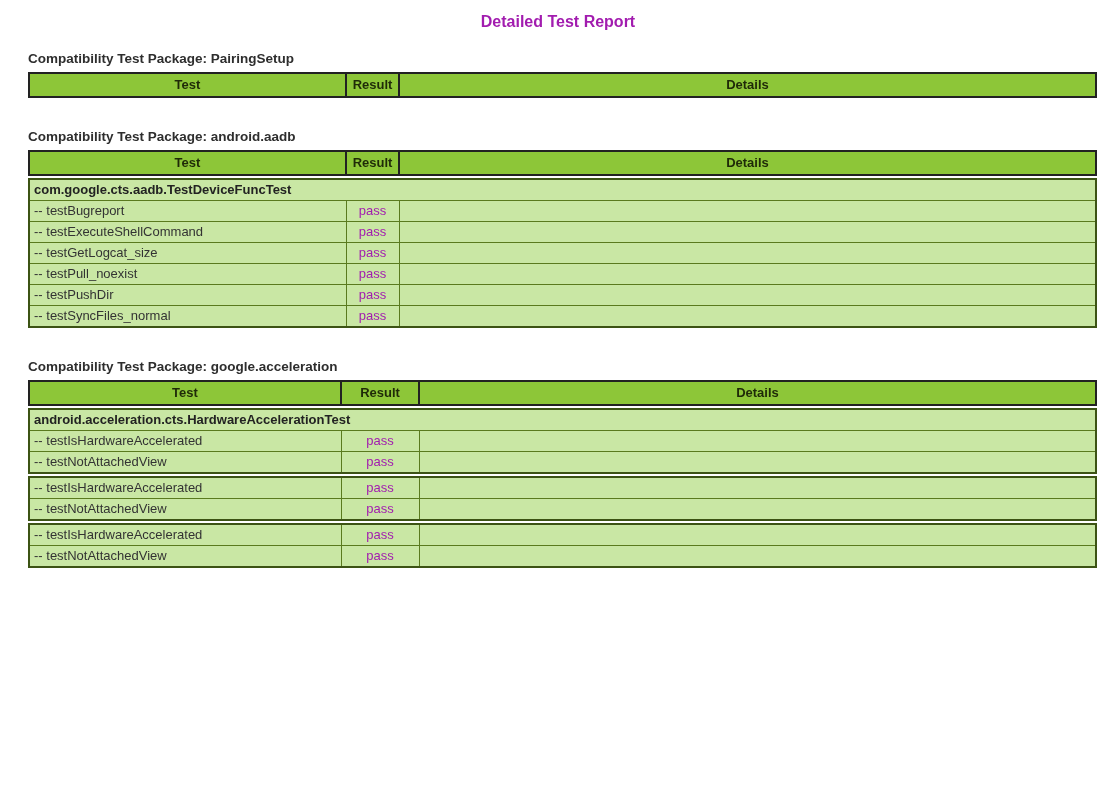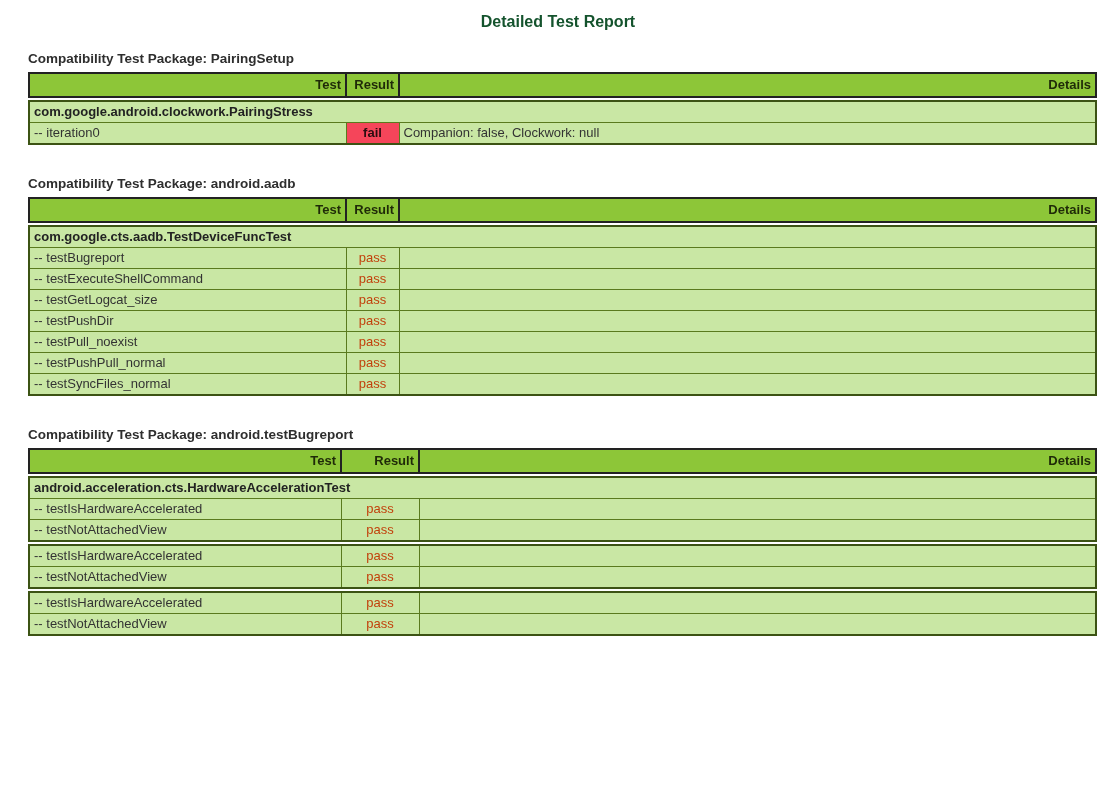--- a/index.html
+++ b/index.html
@@ -11,21 +11,21 @@
   }
   .page {
     width: 1116px;
     padding-top: 12px;
     box-sizing: border-box;
   }
   h1.title {
     font-size: 16px;
     line-height: 19px;
     font-weight: bold;
-    color: #14532d;
+    color: #a21caf;
     text-align: center;
     margin: 0 0 20px 0;
   }
   .pkg {
     margin: 0 33px 31px 28px;
   }
   .pkg-heading {
     font-size: 13.5px;
     line-height: 15px;
     font-weight: bold;
@@ -45,21 +45,21 @@
   #packages .pkg:nth-child(3) col.c-result { width: 78px; }
 
   .hdr-table th {
     background: #8dc638;
     border: 2px solid #222222;
     font-size: 13px;
     font-weight: bold;
     color: #1f2a08;
     padding: 3px 4px;
     line-height: 16px;
-    text-align: right;
+    text-align: center;
   }
   .sec-table {
     margin-top: 2px;
     border: 2px solid #3c5314;
   }
   .sec-table td {
     background: #c9e7a4;
     border: 1px solid #5a7a1e;
     font-size: 13px;
     padding: 2px 4px;
@@ -67,21 +67,21 @@
     overflow: hidden;
     white-space: nowrap;
   }
   td.sec-name {
     font-weight: bold;
     color: #222222;
   }
   td.t-name, td.t-details { color: #333; }
   td.t-result {
     text-align: center;
-    color: #c2410c;
+    color: #a21caf;
   }
   td.t-result.fail {
     background: #f5455a;
     font-weight: bold;
     color: #2b0d10;
   }
 </style>
 </head>
 <body>
 
@@ -98,38 +98,20 @@
           </colgroup>
       <tbody>
         <tr>
           <th>Test</th>
           <th>Result</th>
           <th>Details</th>
         </tr>
       </tbody>
     </table>
 
-  <table class="sec-table">
-    <colgroup>
-            <col class="c-test">
-            <col class="c-result">
-            <col class="c-details">
-          </colgroup>
-    <tbody>
-      <tr>
-        <td class="sec-name" colspan="3">com.google.android.clockwork.PairingStress</td>
-      </tr>
-
-  <tr class="test-row">
-    <td class="t-name">-- iteration0</td>
-    <td class="t-result fail">fail</td>
-    <td class="t-details">Companion: false, Clockwork: null</td>
-  </tr>
-</tbody>
-  </table>
 </section>
 
   <section class="pkg">
     <h2 class="pkg-heading">Compatibility Test Package: android.aadb</h2>
     <table class="hdr-table">
       <colgroup>
             <col class="c-test">
             <col class="c-result">
             <col class="c-details">
           </colgroup>
@@ -166,51 +148,46 @@
   </tr>
 
   <tr class="test-row">
     <td class="t-name">-- testGetLogcat_size</td>
     <td class="t-result pass">pass</td>
     <td class="t-details"></td>
   </tr>
 
 
   <tr class="test-row">
+    <td class="t-name">-- testPull_noexist</td>
+    <td class="t-result pass">pass</td>
+    <td class="t-details"></td>
+  </tr>
+
+  <tr class="test-row">
     <td class="t-name">-- testPushDir</td>
     <td class="t-result pass">pass</td>
     <td class="t-details"></td>
   </tr>
 
-  <tr class="test-row">
-    <td class="t-name">-- testPull_noexist</td>
-    <td class="t-result pass">pass</td>
-    <td class="t-details"></td>
-  </tr>
-
-
-  <tr class="test-row">
-    <td class="t-name">-- testPushPull_normal</td>
-    <td class="t-result pass">pass</td>
-    <td class="t-details"></td>
-  </tr>
+
 
 
   <tr class="test-row">
     <td class="t-name">-- testSyncFiles_normal</td>
     <td class="t-result pass">pass</td>
     <td class="t-details"></td>
   </tr>
 </tbody>
   </table>
 
 </section>
 
   <section class="pkg">
-    <h2 class="pkg-heading">Compatibility Test Package: android.testBugreport</h2>
+    <h2 class="pkg-heading">Compatibility Test Package: google.acceleration</h2>
     <table class="hdr-table">
       <colgroup>
             <col class="c-test">
             <col class="c-result">
             <col class="c-details">
           </colgroup>
       <tbody>
         <tr>
           <th>Test</th>
           <th>Result</th>

